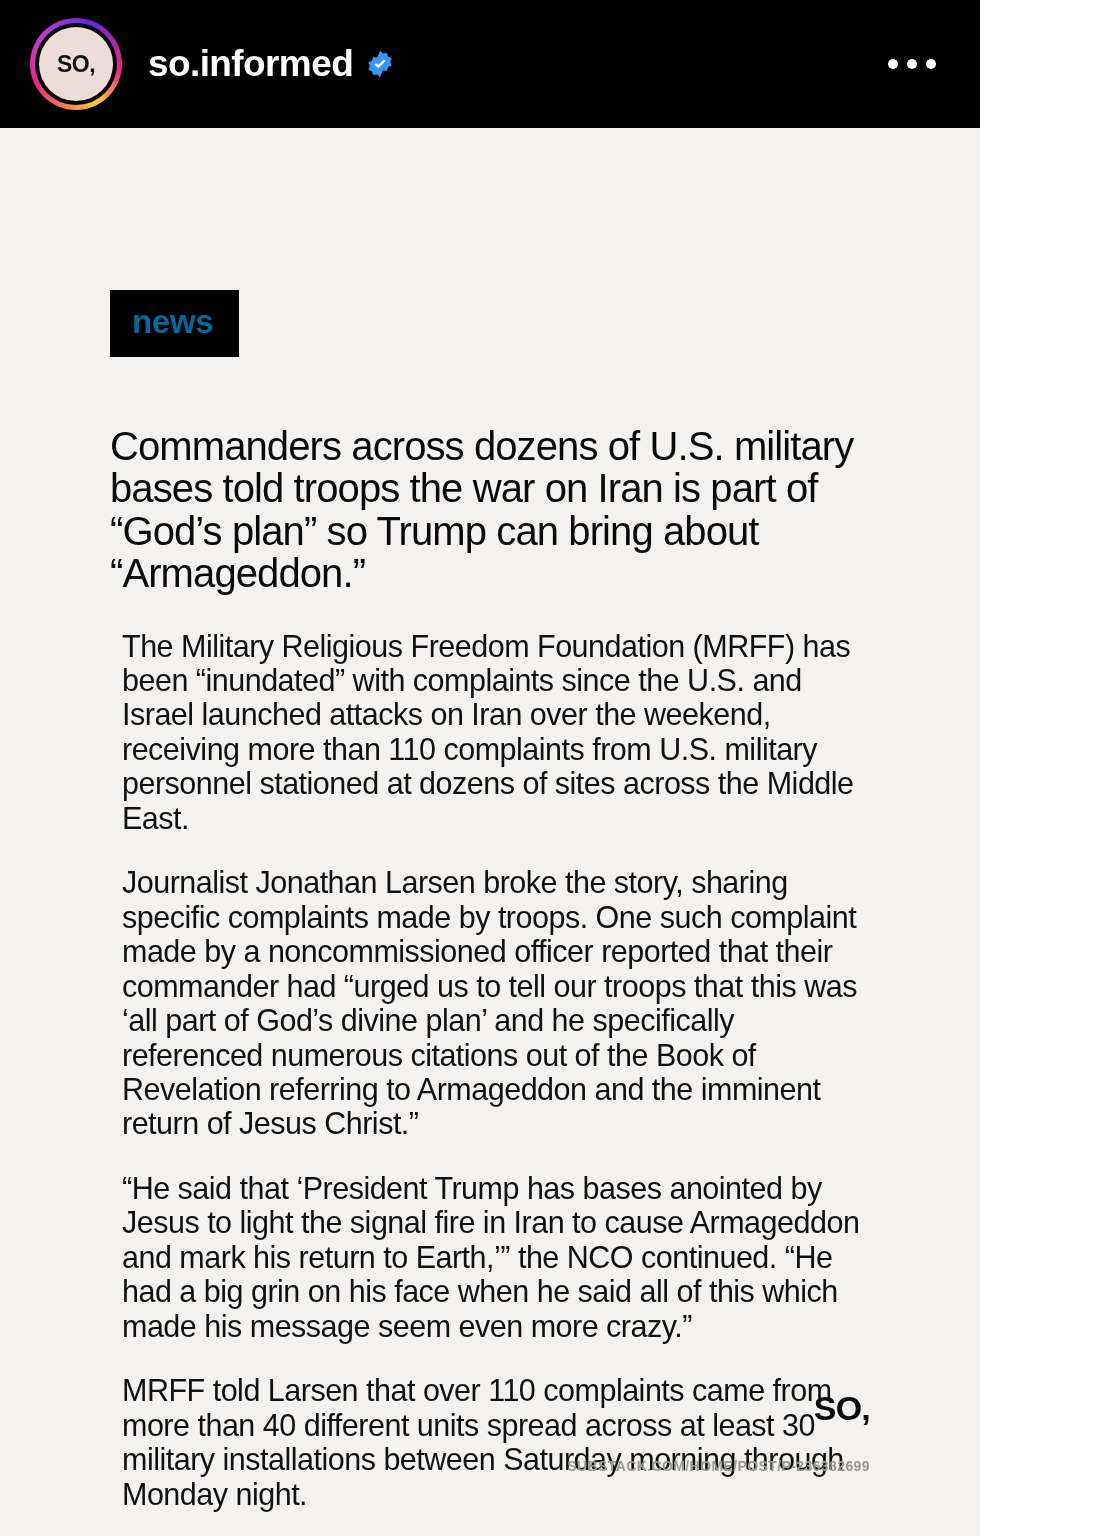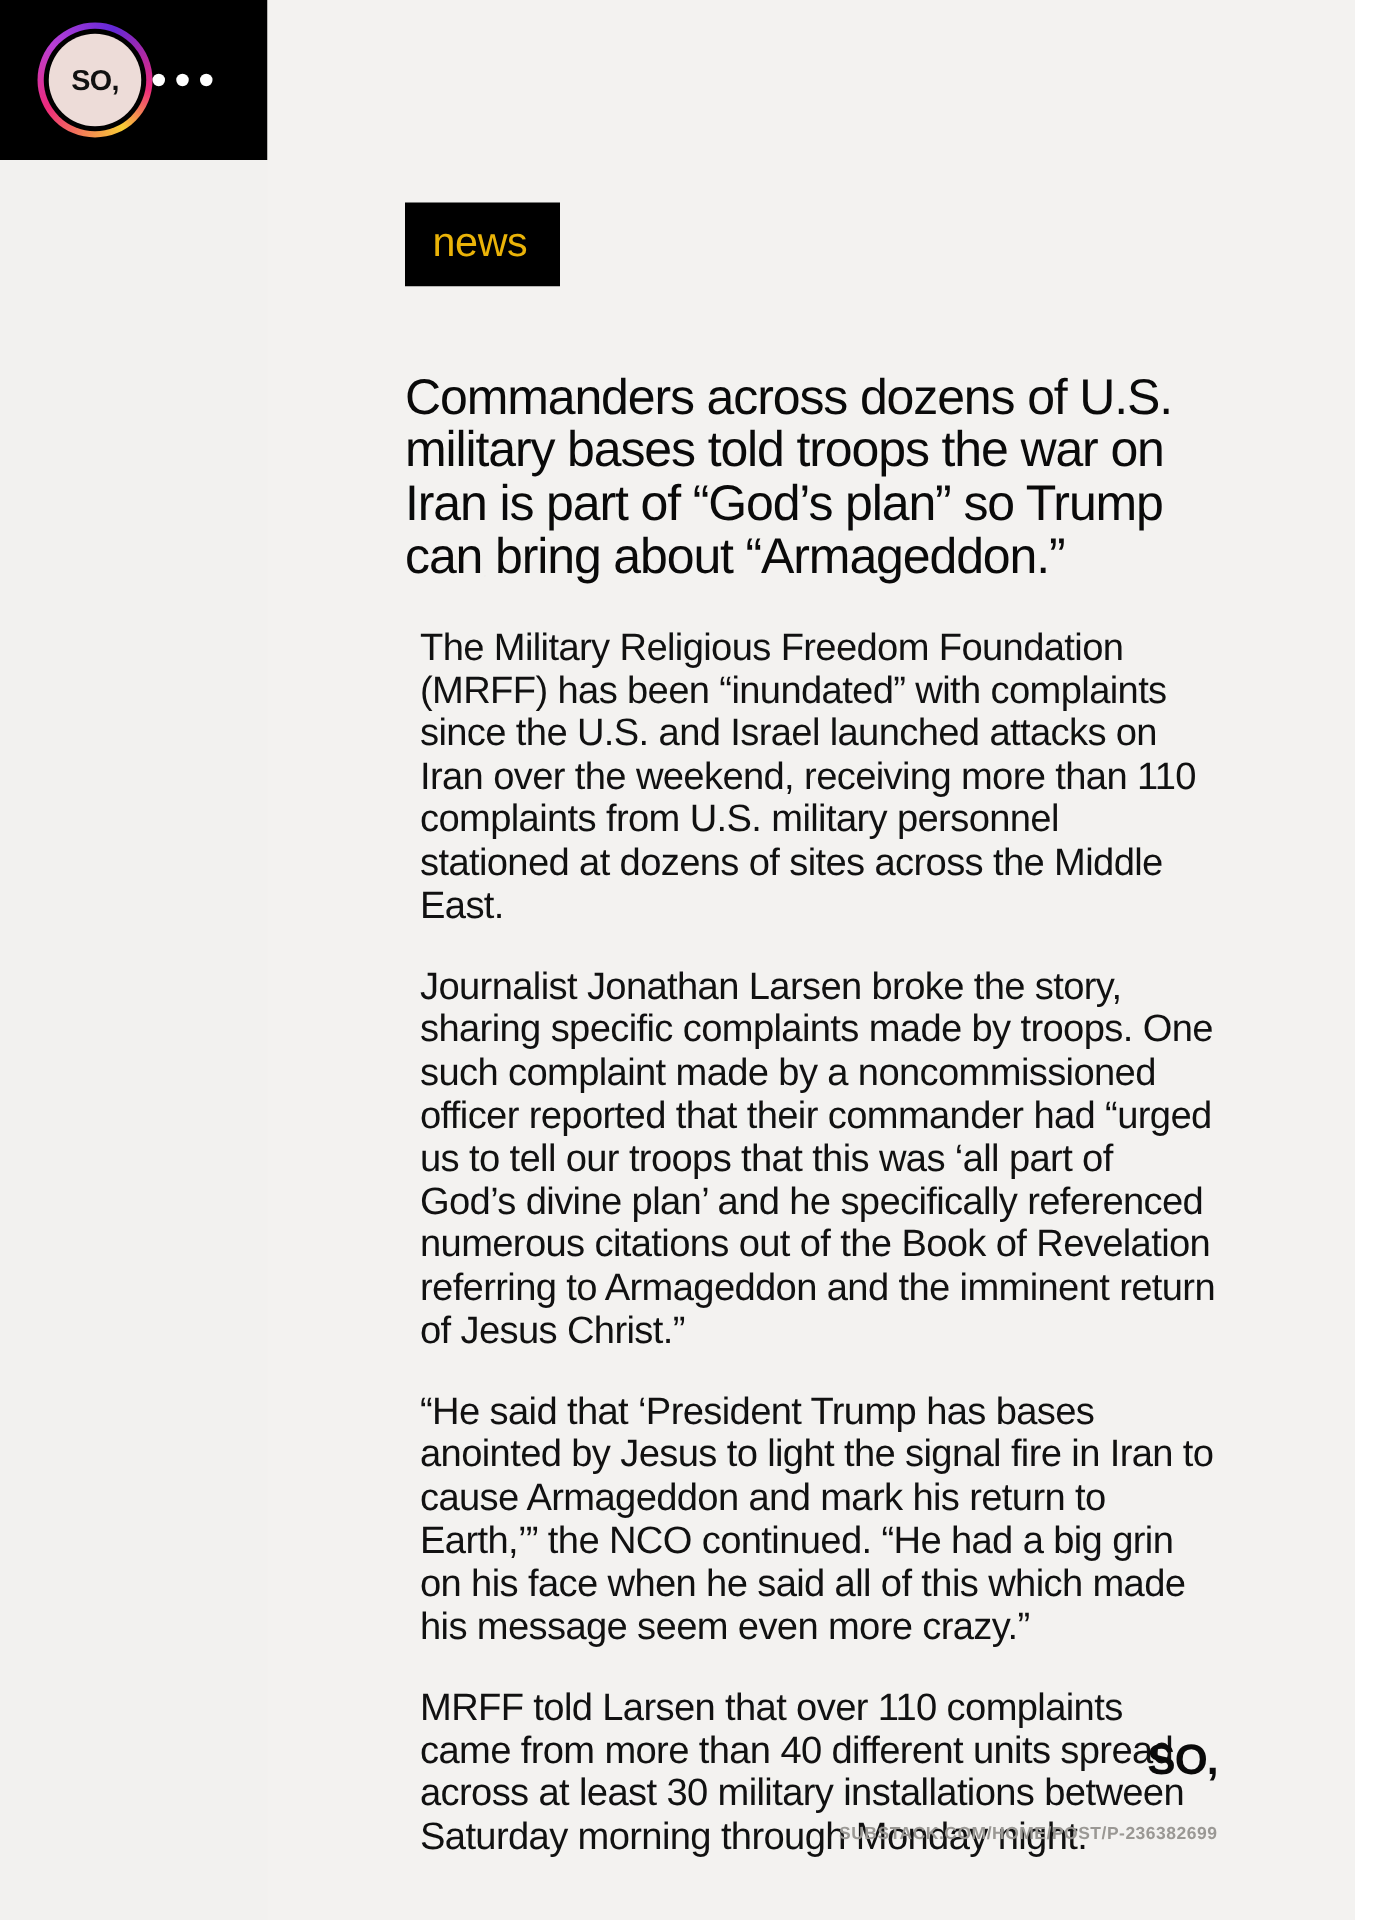--- a/index.html
+++ b/index.html
@@ -8,26 +8,26 @@
     background: #ffffff;
   }
   body {
     width: 1112px;
     height: 1536px;
     overflow: hidden;
     font-family: "Liberation Sans", sans-serif;
   }
 
   .post {
-    width: 1084px;
+    width: 980px;
     height: 1536px;
     position: relative;
     background: #f2f1ef;
     display: flex;
-    flex-direction: row;
+    flex-direction: column;
   }
 
   
   .header {
     background: #000000;
     height: 128px;
     flex: 0 0 128px;
     display: flex;
     align-items: center;
     padding: 0 36px 0 30px;
@@ -109,23 +109,23 @@
     padding: 0 110px;
     box-sizing: border-box;
     background:
       radial-gradient(circle at 20% 30%, rgba(0,0,0,0.012) 0 1px, transparent 1px),
       #f3f2f0;
   }
 
   .kicker {
     display: inline-block;
     background: #000000;
-    color: #eab308;
+    color: #0369a1;
     font-size: 33px;
-    font-weight: normal;
+    font-weight: bold;
     letter-spacing: -0.3px;
     padding: 13px 26px 16px 22px;
     margin-top: 162px;
   }
 
   .headline {
     margin: 68px 0 0 0;
     font-size: 40px;
     line-height: 1.06;
     font-weight: normal;
@@ -170,20 +170,29 @@
 <div class="post">
 
   <div class="header">
 
     <div class="avatar-ring">
       <div class="avatar-inner">
         <div class="avatar-photo">SO,</div>
       </div>
     </div>
 
+    <div class="username-wrap">
+      <span class="username">so.informed</span>
+      <span class="verified">
+        <svg viewBox="0 0 24 24" width="30" height="30" aria-hidden="true">
+          <path d="M12 1.5l2.3 2.1 3.1-.4 1 3 2.9 1.2-1 3 1 3-2.9 1.2-1 3-3.1-.4L12 22.5l-2.3-2.1-3.1.4-1-3-2.9-1.2 1-3-1-3 2.9-1.2 1-3 3.1.4z" fill="#3797f0"></path>
+          <path d="M10.6 15.4l-3-3 1.3-1.3 1.7 1.7 4.4-4.4 1.3 1.3z" fill="#ffffff"></path>
+        </svg>
+      </span>
+    </div>
 
     <div class="more-dots">
       <i></i>
       <i></i>
       <i></i>
     </div>
   </div>
 
   <div class="body">
 

